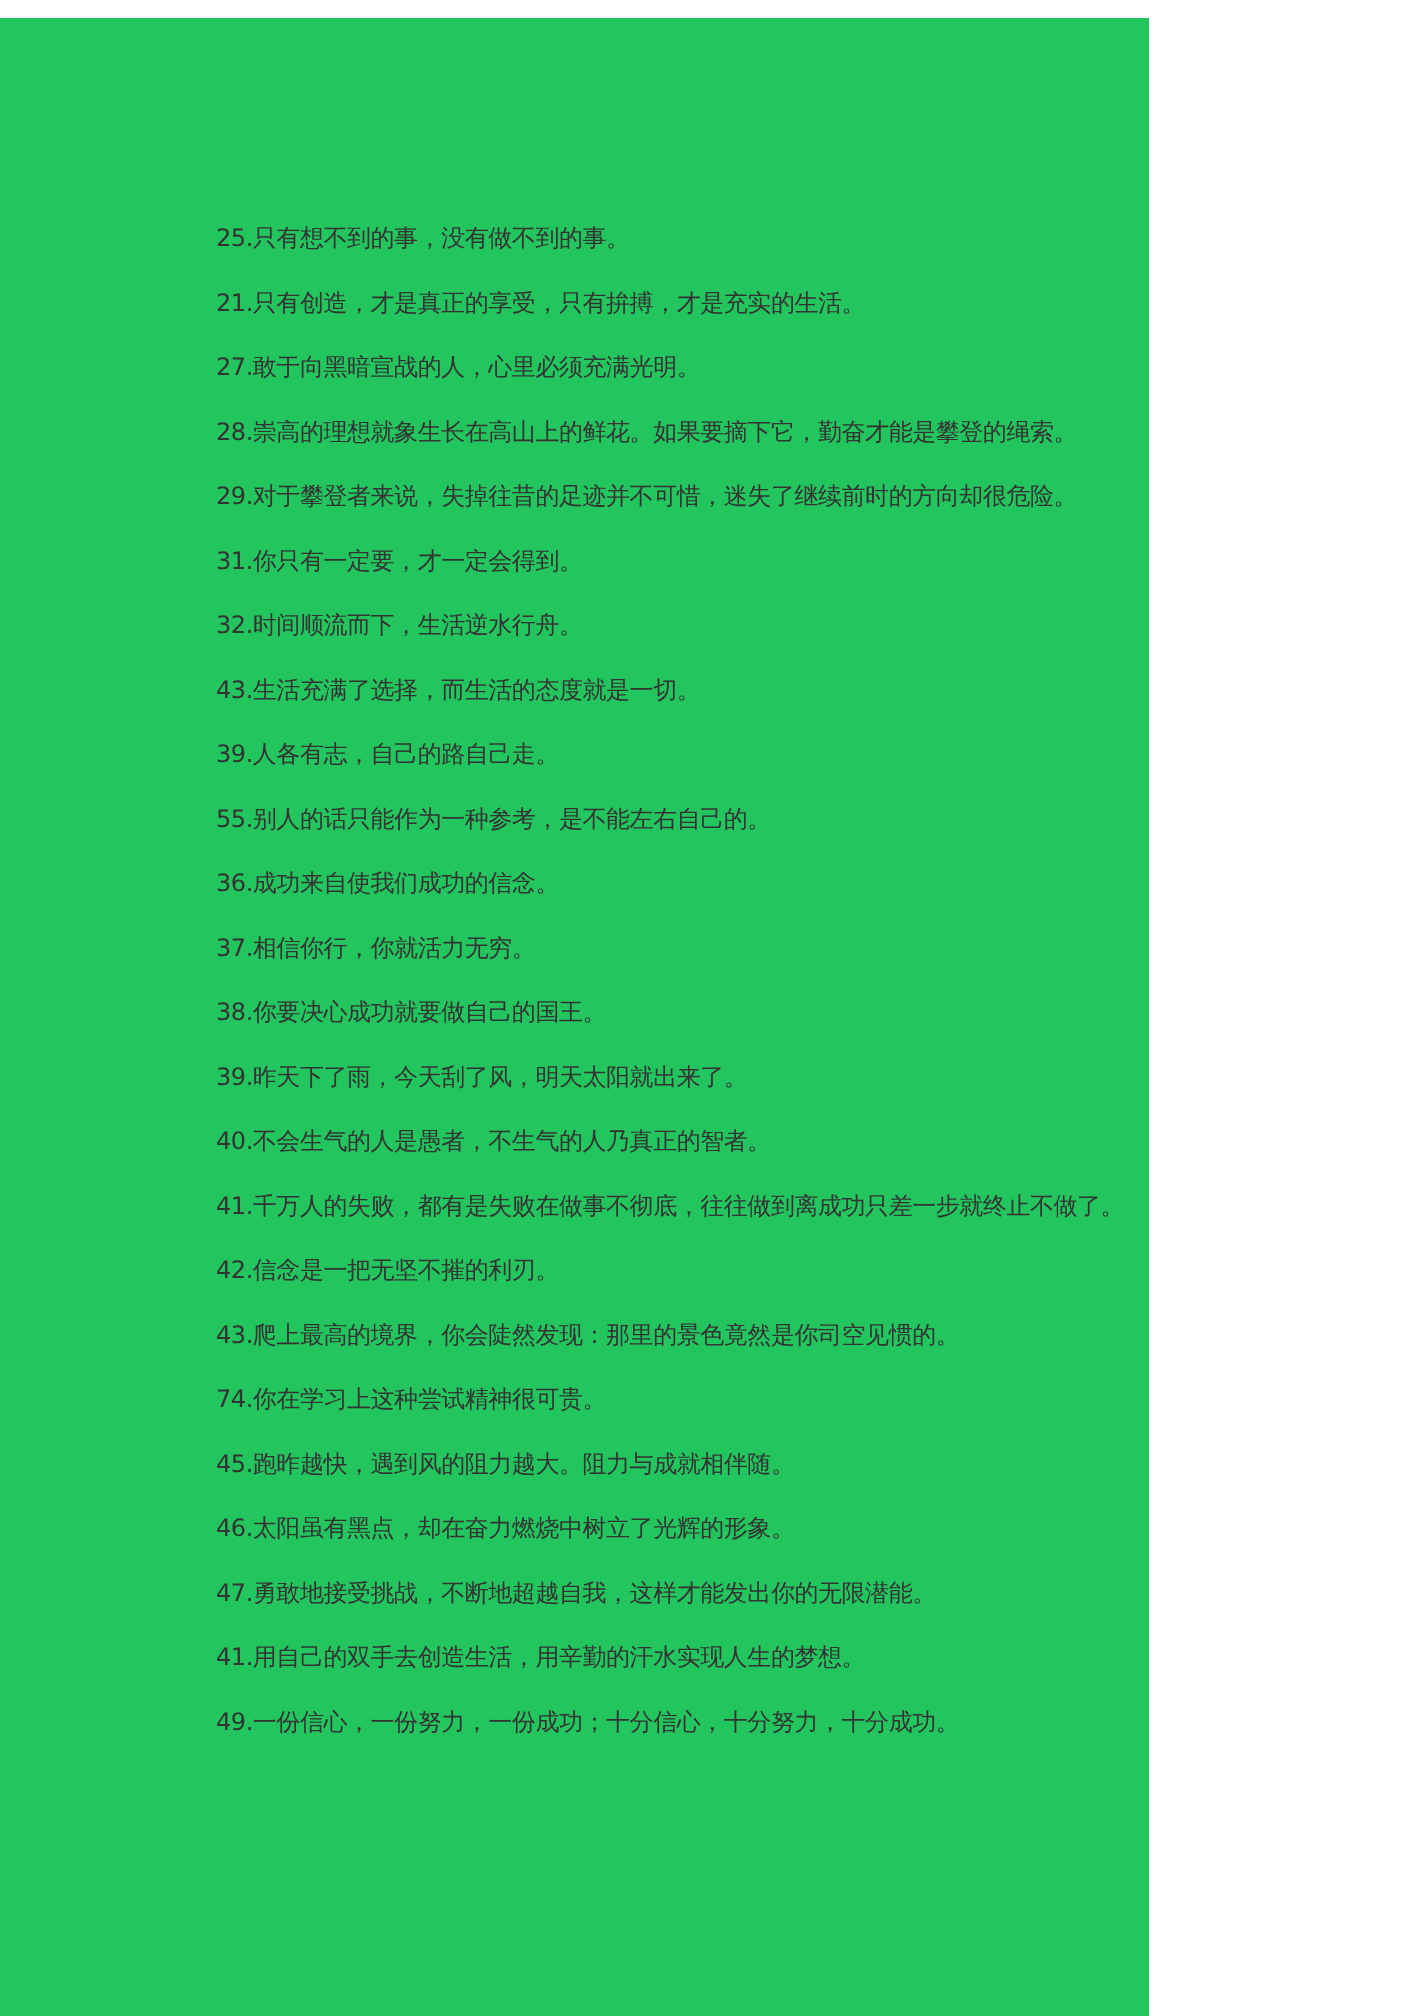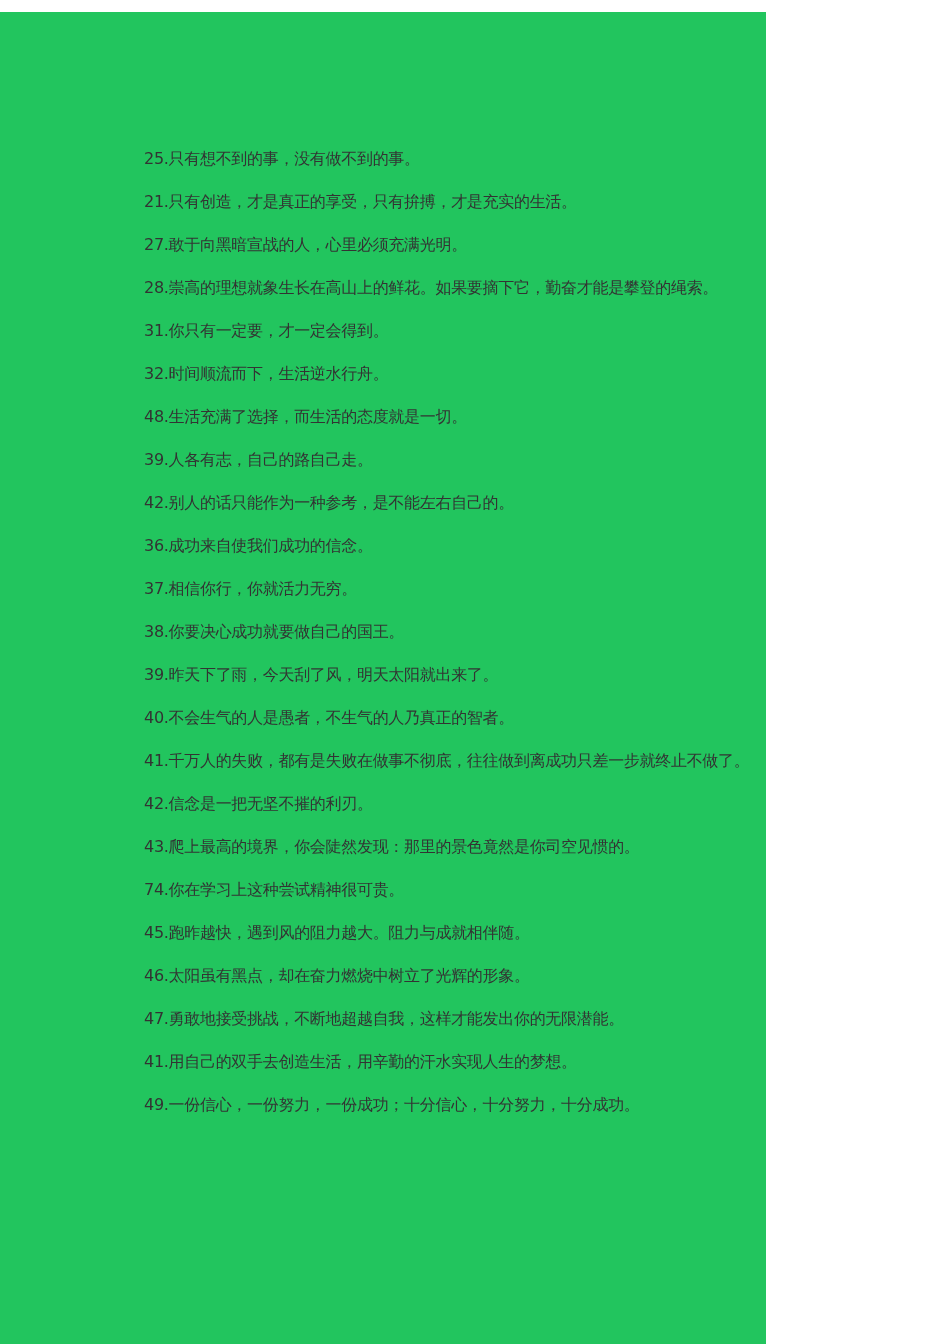--- a/index.html
+++ b/index.html
@@ -42,25 +42,26 @@
   </style>
 </head>
 <body>
 
 <div class="page">
   <ul class="list">
     <li class="line">25.只有想不到的事，没有做不到的事。</li>
     <li class="line">21.只有创造，才是真正的享受，只有拚搏，才是充实的生活。</li>
     <li class="line">27.敢于向黑暗宣战的人，心里必须充满光明。</li>
     <li class="line">28.崇高的理想就象生长在高山上的鲜花。如果要摘下它，勤奋才能是攀登的绳索。</li>
+    <li class="line">29.对于攀登者来说，失掉往昔的足迹并不可惜，迷失了继续前时的方向却很危险。</li>
     <li class="line">31.你只有一定要，才一定会得到。</li>
     <li class="line">32.时间顺流而下，生活逆水行舟。</li>
-    <li class="line">48.生活充满了选择，而生活的态度就是一切。</li>
+    <li class="line">43.生活充满了选择，而生活的态度就是一切。</li>
     <li class="line">39.人各有志，自己的路自己走。</li>
-    <li class="line">42.别人的话只能作为一种参考，是不能左右自己的。</li>
+    <li class="line">55.别人的话只能作为一种参考，是不能左右自己的。</li>
     <li class="line">36.成功来自使我们成功的信念。</li>
     <li class="line">37.相信你行，你就活力无穷。</li>
     <li class="line">38.你要决心成功就要做自己的国王。</li>
     <li class="line">39.昨天下了雨，今天刮了风，明天太阳就出来了。</li>
     <li class="line">40.不会生气的人是愚者，不生气的人乃真正的智者。</li>
     <li class="line">41.千万人的失败，都有是失败在做事不彻底，往往做到离成功只差一步就终止不做了。</li>
     <li class="line">42.信念是一把无坚不摧的利刃。</li>
     <li class="line">43.爬上最高的境界，你会陡然发现：那里的景色竟然是你司空见惯的。</li>
     <li class="line">74.你在学习上这种尝试精神很可贵。</li>
     <li class="line">45.跑昨越快，遇到风的阻力越大。阻力与成就相伴随。</li>

